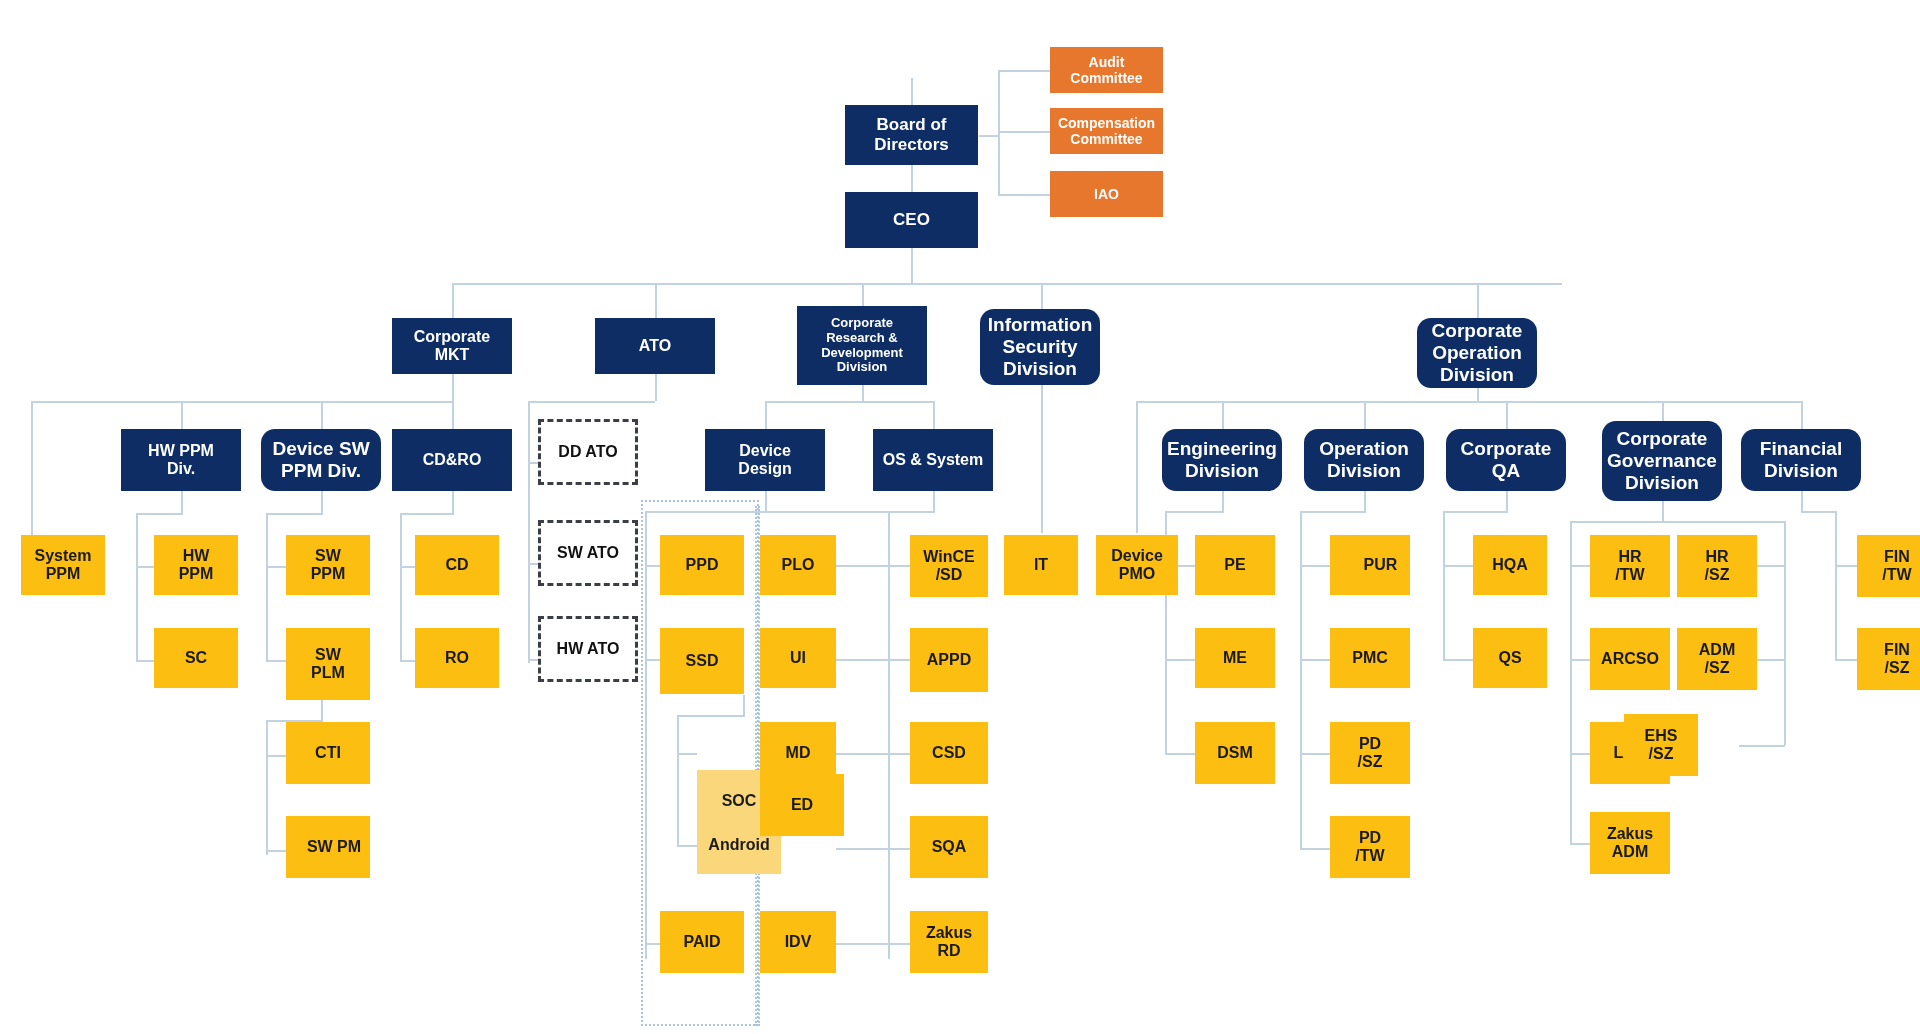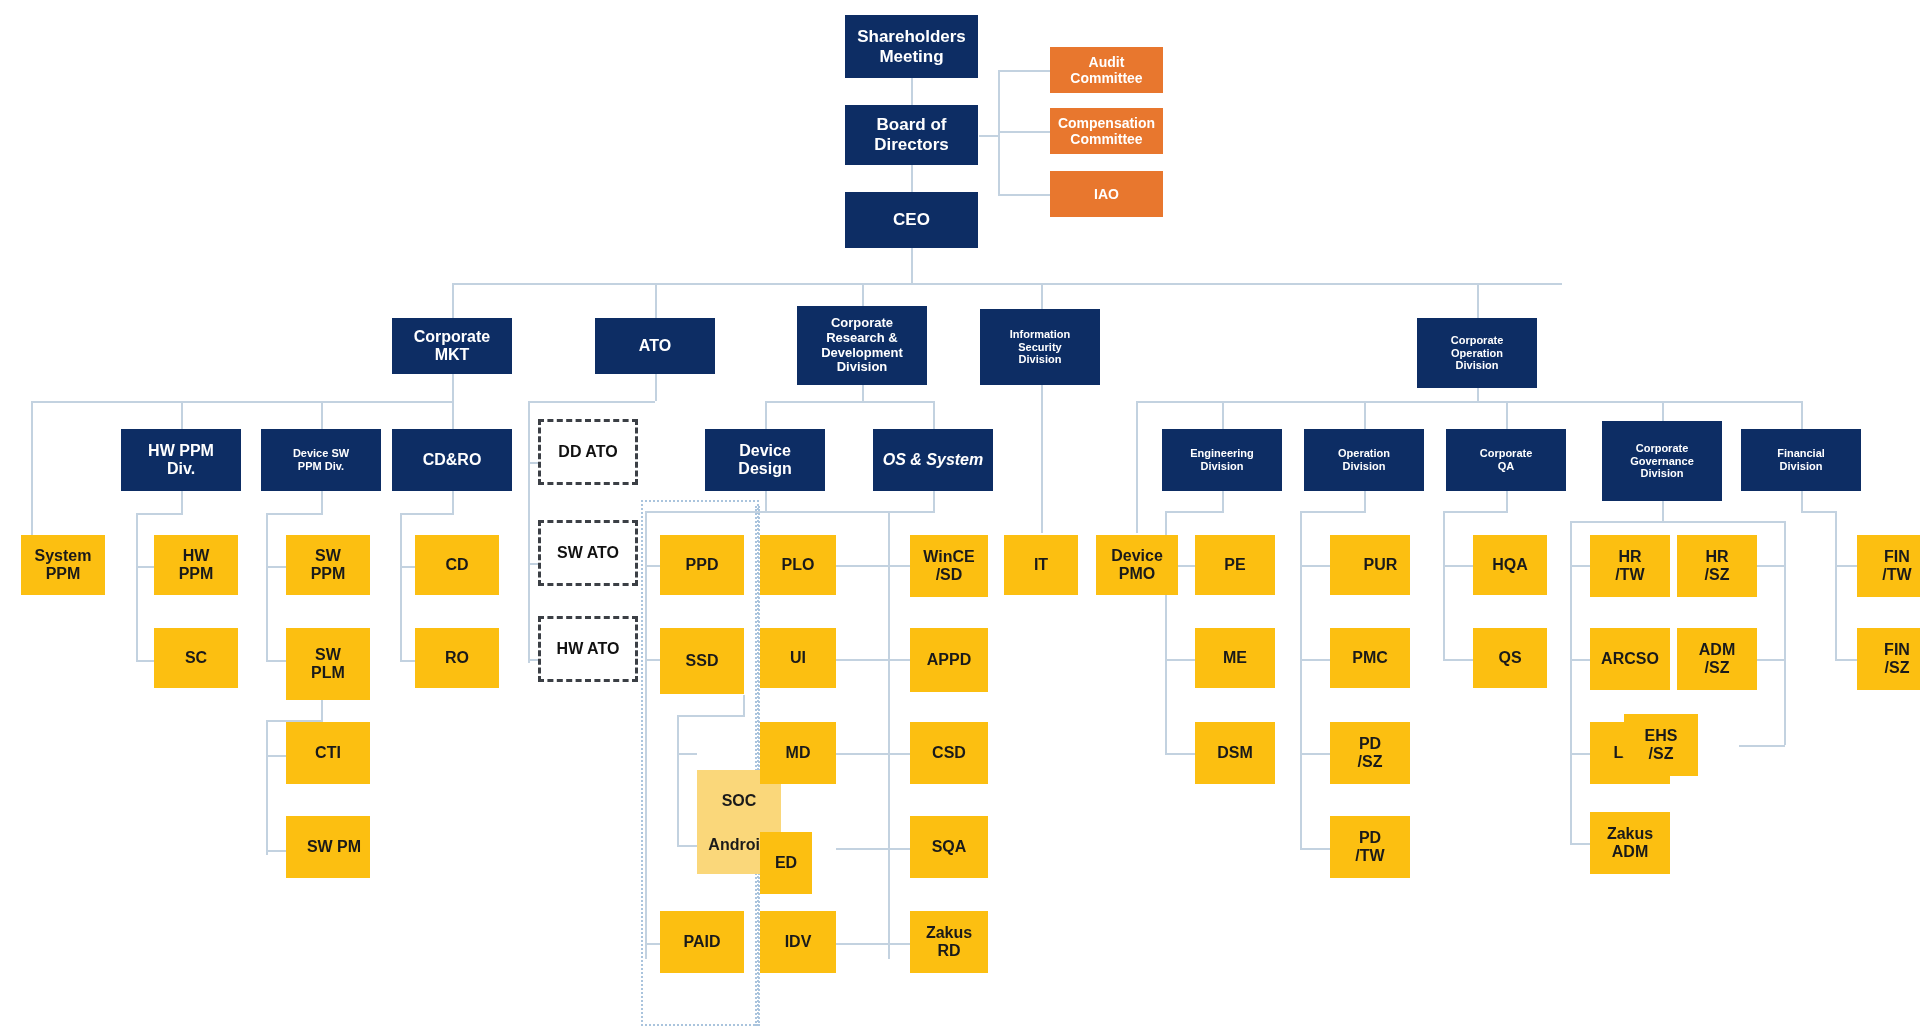--- a/index.html
+++ b/index.html
@@ -58,21 +58,21 @@
   .h { height: 2px; }
   .v { width: 2px; }
   .dotframe {
     position: absolute;
     border: 2px dotted #aac4dd;
     z-index: 0;
     background: transparent;
   }
   .fs17 { font-size: 17px; }
   .fs16 { font-size: 16px; }
-  .fs15 { font-size: 11px; }
+  .fs15 { font-size: 19px; border-radius: 14px; }
   .fs14 { font-size: 14px; }
   .fs13 { font-size: 13px; }
 </style>
 </head>
 <body>
 
 <div id="canvas">
 
   <div class="ln v" style="left:911px; top:78px; height:28px;"></div>
 
@@ -209,22 +209,20 @@
 
   <div class="ln v" style="left:1801px; top:491px; height:22px;"></div>
   <div class="ln v" style="left:1835px; top:511px; height:148px;"></div>
   <div class="ln h" style="left:1801px; top:511px; width:34px;"></div>
   <div class="ln h" style="left:1835px; top:565px; width:22px;"></div>
   <div class="ln h" style="left:1835px; top:659px; width:22px;"></div>
 
   <div class="dotframe" style="left:641px; top:500px; width:114px; height:522px;"></div>
   <div class="dotframe" style="left:755px; top:506px; width:1px; height:516px;"></div>
 
-  <div class="node navy fs17" style="left:845px; top:15px; width:133px; height:63px;">Shareholders
-Meeting</div>
   <div class="node navy fs17" style="left:845px; top:105px; width:133px; height:60px;">Board of
 Directors</div>
   <div class="node navy fs17" style="left:845px; top:192px; width:133px; height:56px;">CEO</div>
 
   <div class="node orange fs14" style="left:1050px; top:47px; width:113px; height:46px;">Audit
 Committee</div>
   <div class="node orange fs14" style="left:1050px; top:108px; width:113px; height:46px;">Compensation
 Committee</div>
   <div class="node orange fs14" style="left:1050px; top:171px; width:113px; height:46px;">IAO</div>
 
@@ -247,21 +245,21 @@
   <div class="node navy fs15" style="left:261px; top:429px; width:120px; height:62px;">Device SW
 PPM Div.</div>
   <div class="node navy fs16" style="left:392px; top:429px; width:120px; height:62px;">CD&amp;RO</div>
 
   <div class="node dashedbox fs16" style="left:538px; top:419px; width:100px; height:66px;">DD ATO</div>
   <div class="node dashedbox fs16" style="left:538px; top:520px; width:100px; height:66px;">SW ATO</div>
   <div class="node dashedbox fs16" style="left:538px; top:616px; width:100px; height:66px;">HW ATO</div>
 
   <div class="node navy fs16" style="left:705px; top:429px; width:120px; height:62px;">Device
 Design</div>
-  <div class="node navy fs16" style="left:873px; top:429px; width:120px; height:62px;font-style:italic;">OS &amp; System</div>
+  <div class="node navy fs16" style="left:873px; top:429px; width:120px; height:62px;">OS &amp; System</div>
 
   <div class="node navy fs15" style="left:1162px; top:429px; width:120px; height:62px;">Engineering
 Division</div>
   <div class="node navy fs15" style="left:1304px; top:429px; width:120px; height:62px;">Operation
 Division</div>
   <div class="node navy fs15" style="left:1446px; top:429px; width:120px; height:62px;">Corporate
 QA</div>
   <div class="node navy fs15" style="left:1602px; top:421px; width:120px; height:80px;">Corporate
 Governance
 Division</div>
@@ -284,21 +282,21 @@
 
   <div class="node yellow fs16" style="left:660px; top:535px; width:84px; height:60px;text-align:right;">PPD</div>
   <div class="node yellow fs16" style="left:660px; top:628px; width:84px; height:66px;">SSD</div>
   <div class="node lightyellow fs16" style="left:697px; top:722px; width:84px; height:62px;margin-top:48px;">SOC</div>
   <div class="node lightyellow fs16" style="left:697px; top:816px; width:84px; height:58px;">Android</div>
   <div class="node yellow fs16" style="left:660px; top:911px; width:84px; height:62px;">PAID</div>
 
   <div class="node yellow fs16" style="left:760px; top:535px; width:76px; height:60px;">PLO</div>
   <div class="node yellow fs16" style="left:760px; top:628px; width:76px; height:60px;">UI</div>
   <div class="node yellow fs16" style="left:760px; top:722px; width:76px; height:62px;">MD</div>
-  <div class="node yellow fs16" style="left:760px; top:832px; width:52px; height:62px;">ED</div>
+  <div class="node yellow fs16" style="left:760px; top:774px; width:84px; height:62px;">ED</div>
   <div class="node yellow fs16" style="left:760px; top:911px; width:76px; height:62px;">IDV</div>
 
   <div class="node yellow fs16" style="left:910px; top:535px; width:78px; height:62px;">WinCE
 /SD</div>
   <div class="node yellow fs16" style="left:910px; top:628px; width:78px; height:64px;">APPD</div>
   <div class="node yellow fs16" style="left:910px; top:722px; width:78px; height:62px;">CSD</div>
   <div class="node yellow fs16" style="left:910px; top:816px; width:78px; height:62px;">SQA</div>
   <div class="node yellow fs16" style="left:910px; top:911px; width:78px; height:62px;">Zakus
 RD</div>
 

